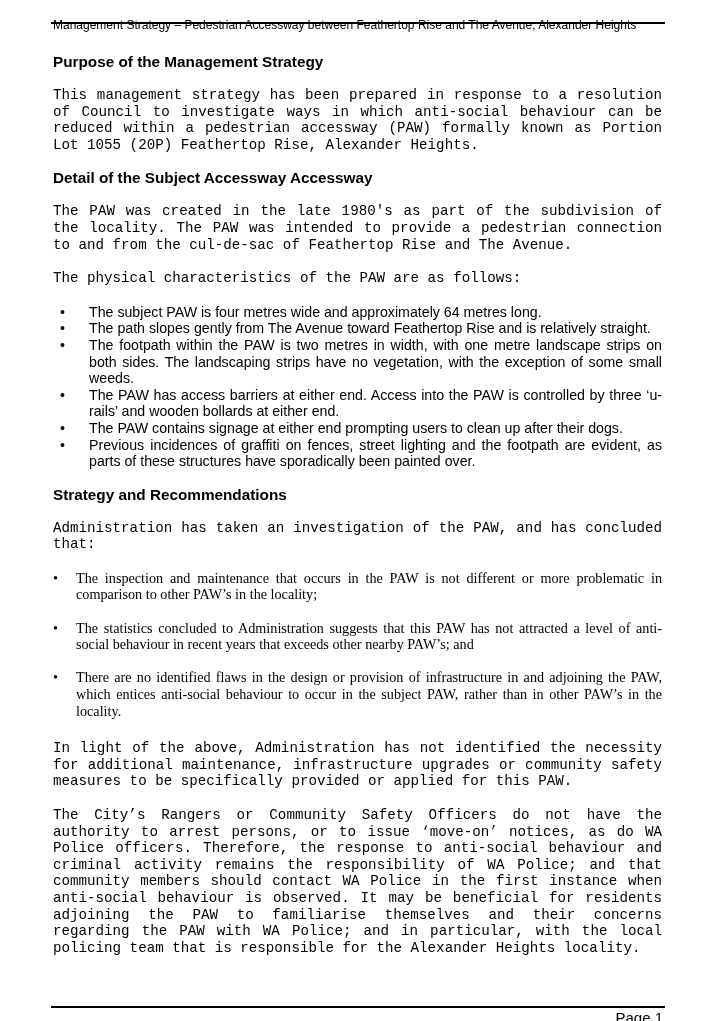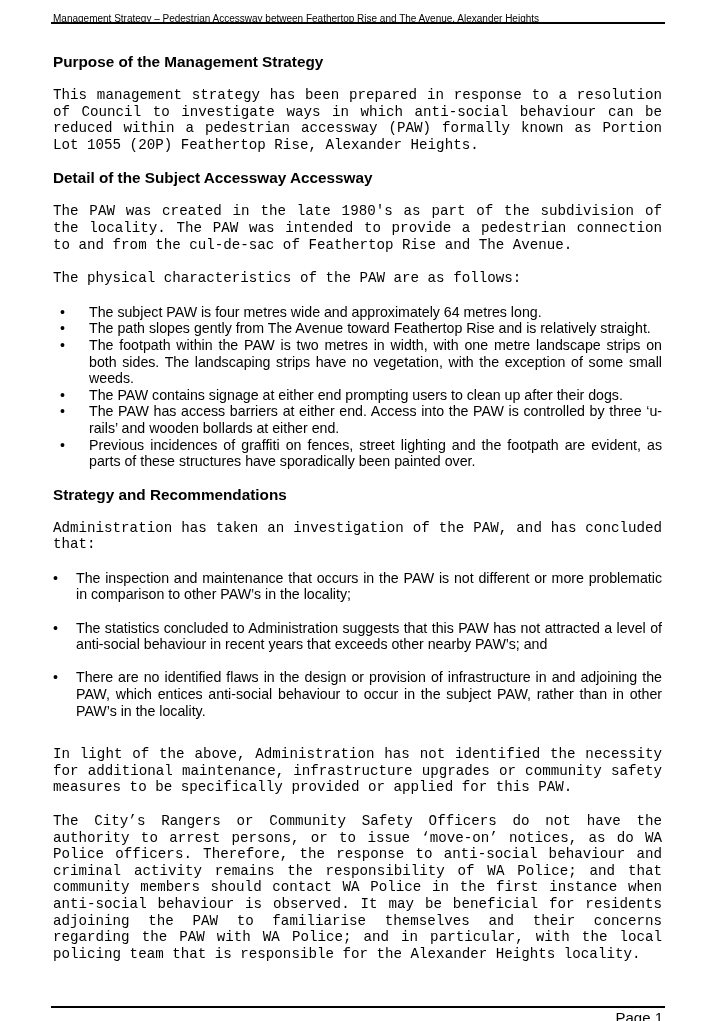--- a/index.html
+++ b/index.html
@@ -1,32 +1,32 @@
 <!DOCTYPE html>
 <html><head>
 <meta charset="utf-8">
 <style>
   html, body { margin: 0; padding: 0; background: #ffffff; }
   body { width: 705px; height: 1021px; position: relative; overflow: hidden;
          font-family: "Liberation Sans", sans-serif; color: #000; }
-  .header { position: absolute; left: 53px; top: 12px; width: 611px; font-size: 10px;
+  .header { position: absolute; left: 53px; top: 18px; width: 611px; font-size: 12px;
             line-height: 14px; white-space: nowrap; }
   .header-rule { position: absolute; left: 51px; top: 22px; width: 614px; height: 2px; background: #000; }
   .content { position: absolute; left: 53px; top: 52px; width: 609px; font-size: 14.2px;
              line-height: 16.6px; text-align: justify; }
   h2 { font-size: 15.3px; font-weight: bold; margin: 0; line-height: 20px; }
   p { margin: 0; font-family: Liberation Mono, monospace; }
   .gap-h { height: 15px; }
   .gap-p { height: 17px; }
   ul.list1 { list-style: none; margin: 0; padding: 0; }
   ul.list1 li { position: relative; padding-left: 36px; }
   ul.list1 li::before { content: "\2022"; position: absolute; left: 7px; top: 0; }
   ul.list2 { list-style: none; margin: 0; padding: 0; }
-  ul.list2 li { position: relative; padding-left: 23px; margin-bottom: 16.6px; }
-  ul.list2 li:last-child { margin-bottom: 10px; }
+  ul.list2 li { position: relative; padding-left: 23px; margin-bottom: 16.6px; font-family: Liberation Serif, serif; }
+  ul.list2 li:last-child { margin-bottom: 4px; }
   ul.list2 li::before { content: "\2022"; position: absolute; left: 0; top: 0; }
   .footer-rule { position: absolute; left: 51px; top: 1006px; width: 614px; height: 2px; background: #000; }
   .footer-left { position: absolute; left: 53px; top: 1009px; font-size: 11.3px; margin-top: 47px; }
   .footer-right { position: absolute; right: 42px; top: 1009px; font-size: 15px; }
 </style>
 </head>
 <body>
 
 <div class="header">Management Strategy – Pedestrian Accessway between Feathertop Rise and The Avenue, Alexander Heights</div>
 <div class="header-rule"></div>
@@ -40,22 +40,22 @@
   <h2>Detail of the Subject Accessway Accessway</h2>
   <div class="gap-h"></div>
   <p>The PAW was created in the late 1980's as part of the subdivision of the locality. The PAW was intended to provide a pedestrian connection to and from the cul-de-sac of Feathertop Rise and The Avenue.</p>
   <div class="gap-p"></div>
   <p>The physical characteristics of the PAW are as follows:</p>
   <div class="gap-p"></div>
   <ul class="list1">
     <li>The subject PAW is four metres wide and approximately 64 metres long.</li>
     <li>The path slopes gently from The Avenue toward Feathertop Rise and is relatively straight.</li>
     <li>The footpath within the PAW is two metres in width, with one metre landscape strips on both sides. The landscaping strips have no vegetation, with the exception of some small weeds.</li>
+    <li>The PAW has access barriers at either end. Access into the PAW is controlled by three ‘u-rails’ and wooden bollards at either end.</li>
     <li>The PAW contains signage at either end prompting users to clean up after their dogs.</li>
-    <li>The PAW has access barriers at either end. Access into the PAW is controlled by three ‘u-rails’ and wooden bollards at either end.</li>
     <li>Previous incidences of graffiti on fences, street lighting and the footpath are evident, as parts of these structures have sporadically been painted over.</li>
   </ul>
   <div class="gap-h"></div>
 
   <h2>Strategy and Recommendations</h2>
   <div class="gap-h"></div>
   <p>Administration has taken an investigation of the PAW, and has concluded that:</p>
   <div class="gap-p"></div>
   <ul class="list2">
     <li>The inspection and maintenance that occurs in the PAW is not different or more problematic in comparison to other PAW’s in the locality;</li>

